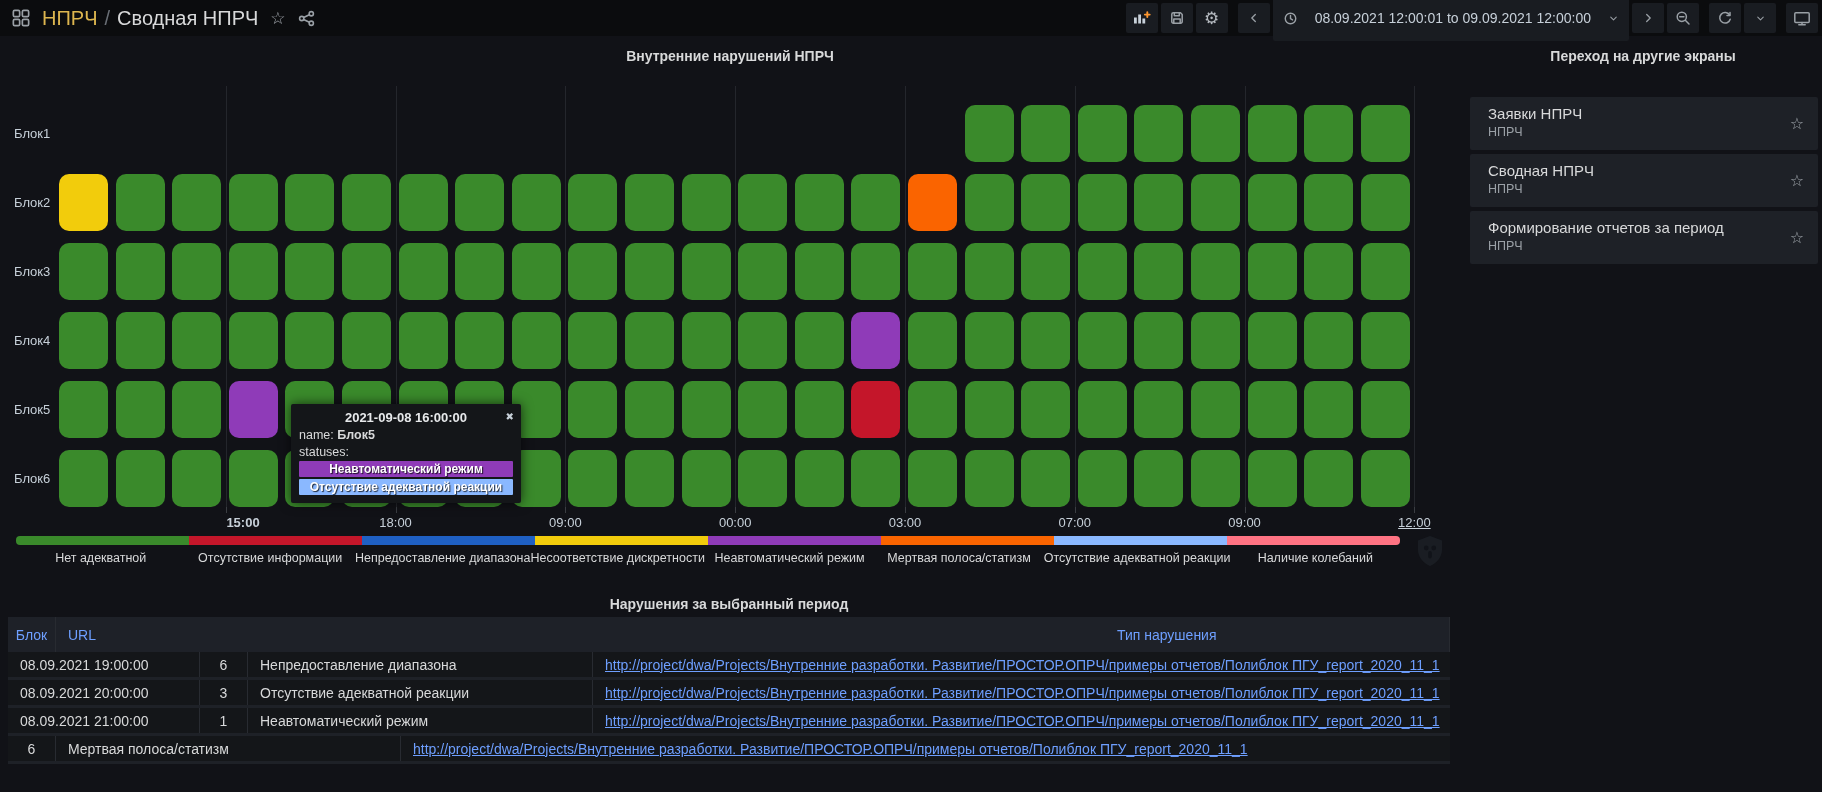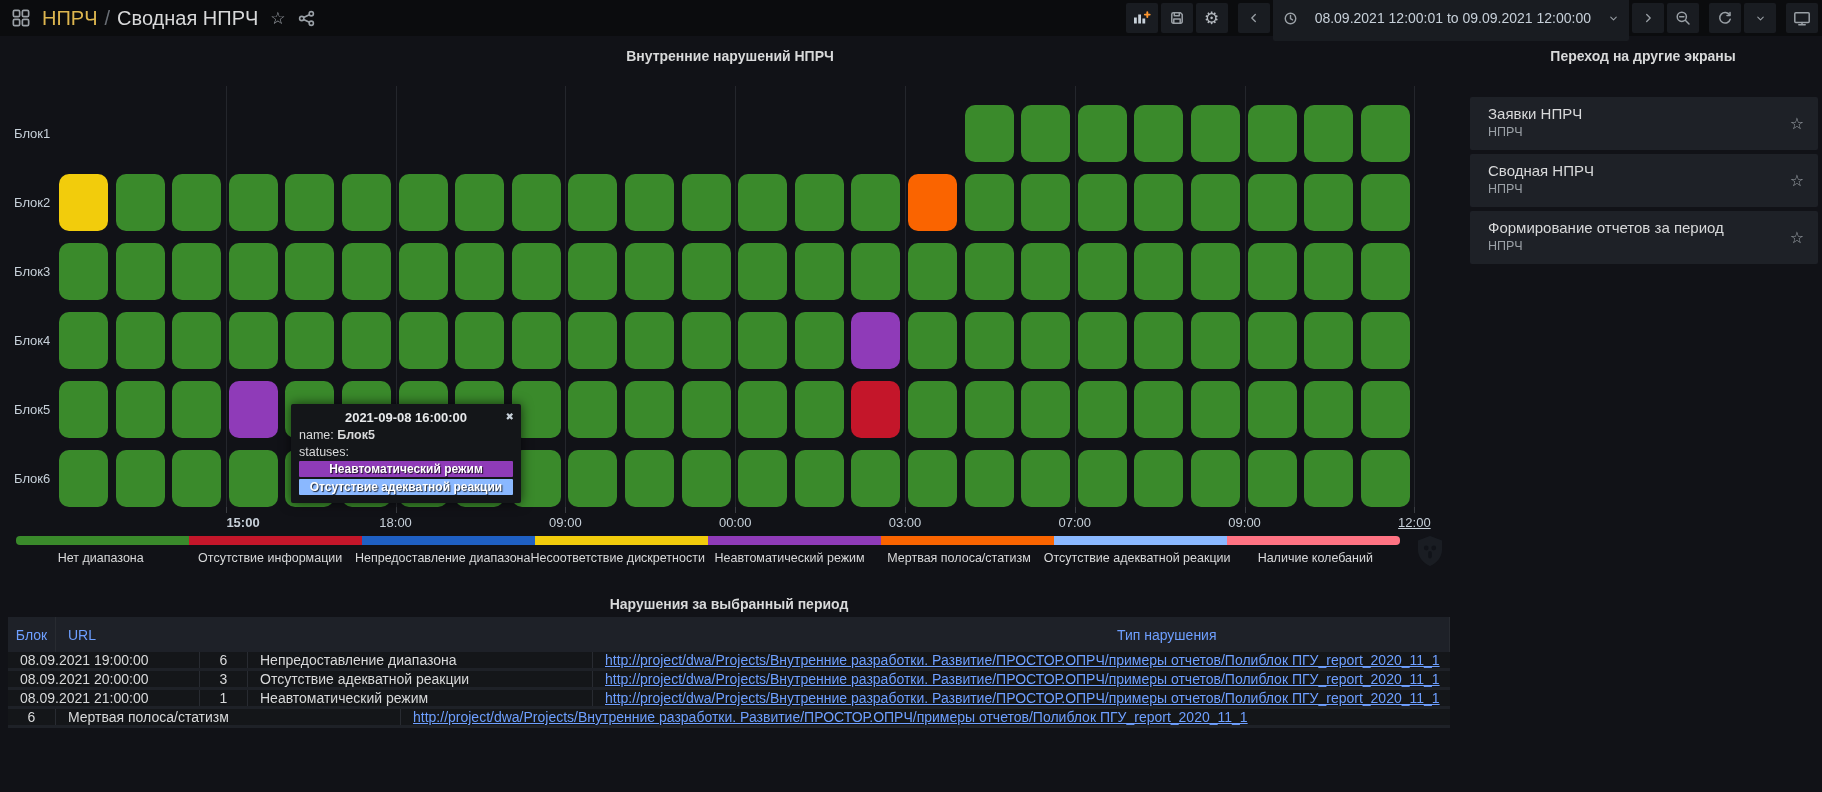--- a/index.html
+++ b/index.html
@@ -63,21 +63,21 @@
 
   
   .link-item{position:absolute;left:1470px;width:348px;height:53px;background:#1e2127;
              border-radius:2px;cursor:pointer;box-sizing:border-box;padding:8px 0 0 18px;}
   .link-item .lt{font-size:15px;color:#d8d9da;}
   .link-item .ls{font-size:12.5px;color:#9aa0a6;margin-top:3px;}
   .link-item .lstar{position:absolute;right:14px;top:17px;font-size:16px;color:#9aa0a6;}
 
   
   #table{position:absolute;left:8px;top:617px;width:1442px;}
-  .trow{display:flex;height:19px;box-sizing:border-box;background:#141619;
+  .trow{display:flex;height:28px;box-sizing:border-box;background:#141619;
         border-bottom:3px solid #1e2127;align-items:center;font-size:14px;}
   .trow.thead{height:35px;background:#1e2128;color:#6e9fff;border-bottom:none;}
   .tc{box-sizing:border-box;padding-left:12px;overflow:hidden;white-space:nowrap;height:100%;
       display:flex;align-items:center;border-right:1px solid #282b31;}
   .tc.c1{width:192px;}
   .tc.c2{width:48px;justify-content:center;padding-left:0;}
   .tc.c3{width:345px;}
   .tc.c4{flex:1;border-right:none;}
   .tc a{color:#6e9fff;text-decoration:underline;white-space:nowrap;}
 
@@ -184,21 +184,21 @@
       <div style="background: rgb(58, 138, 43);"></div>
       <div style="background: rgb(196, 22, 42);"></div>
       <div style="background: rgb(31, 96, 196);"></div>
       <div style="background: rgb(242, 204, 12);"></div>
       <div style="background: rgb(143, 59, 184);"></div>
       <div style="background: rgb(250, 100, 0);"></div>
       <div style="background: rgb(138, 184, 255);"></div>
       <div style="background: rgb(255, 115, 131);"></div>
     </div>
   <div id="legend-labels">
-      <div>Нет диапазона</div>
+      <div>Нет адекватной</div>
       <div>Отсутствие информации</div>
       <div>Непредоставление диапазона</div>
       <div>Несоответствие дискретности</div>
       <div>Неавтоматический режим</div>
       <div>Мертвая полоса/статизм</div>
       <div>Отсутствие адекватной реакции</div>
       <div>Наличие колебаний</div>
     </div>
 
   <svg id="watermark" width="36" height="36" viewBox="0 0 24 24">

